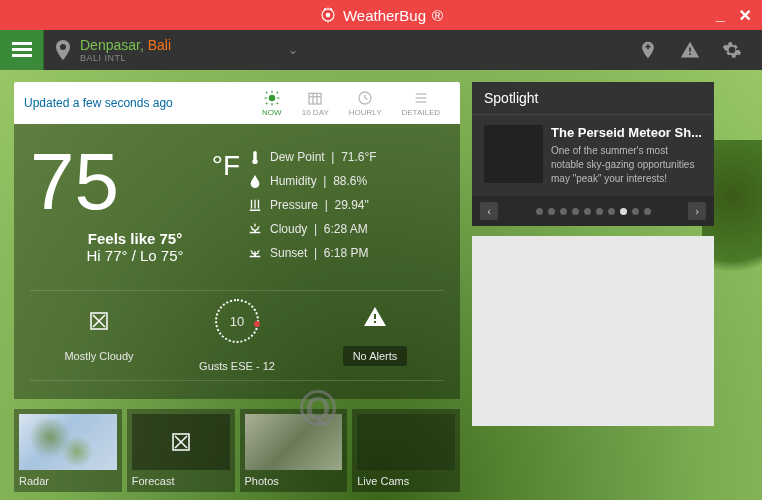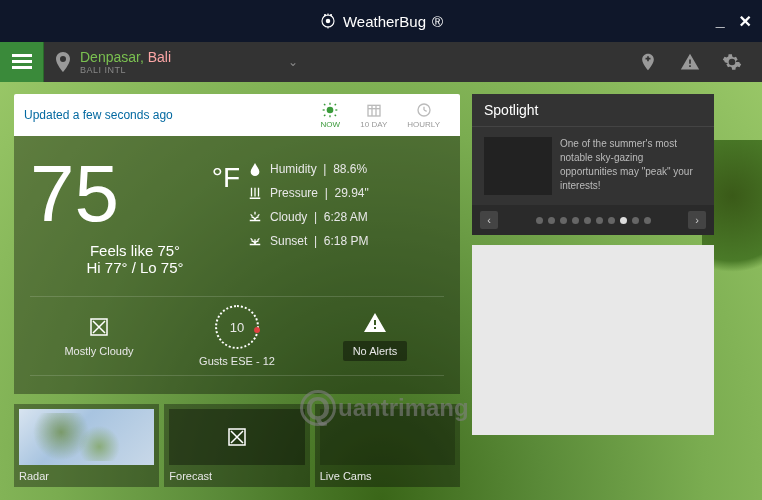--- a/index.html
+++ b/index.html
@@ -1,55 +1,55 @@
 <!DOCTYPE html>
 <html><head>
 <meta charset="utf-8">
 <style>
 *{margin:0;padding:0;box-sizing:border-box;font-family:Arial,Helvetica,sans-serif}
 body{width:762px;height:500px;background:linear-gradient(to bottom,#a8c987 0%,#6b9344 40%,#4a7a28 100%);position:relative;overflow:hidden}
 .bg-sky{position:absolute;top:60px;left:0;right:0;height:120px;background:linear-gradient(to bottom,#c8e0ee 0%,#d4e8d0 100%);z-index:0}
 .bg-grass{position:absolute;top:60px;left:0;right:0;bottom:0;background:radial-gradient(ellipse at 50% 100%,#3a6618 0%,#5a8a38 30%,#7aac50 60%,#9ac868 100%);z-index:0}
 .bg-tree{position:absolute;right:0;top:140px;width:60px;height:160px;background:radial-gradient(circle at 50% 35%,#3a5a18 0%,#4a7a28 60%,transparent 70%);z-index:0}
-.titlebar{height:42px;background:#0f172a;display:flex;align-items:center;justify-content:center;position:relative;z-index:10}
+.titlebar{height:30px;background:#ef4444;display:flex;align-items:center;justify-content:center;position:relative;z-index:10}
 .titlebar .logo{display:flex;align-items:center;gap:6px;color:#fff;font-size:15px}
 .titlebar .logo svg{width:18px;height:18px}
 .titlebar .win-controls{position:absolute;right:10px;display:flex;gap:14px;color:#fff;font-size:16px;font-weight:bold}
 .navbar{height:40px;background:#333;display:flex;align-items:center;position:relative;z-index:10}
 .menu-btn{width:44px;height:40px;background:#3a8a3a;display:flex;align-items:center;justify-content:center;border-right:1px solid #2a6a2a}
 .menu-btn svg{width:20px;height:16px}
 .loc-area{display:flex;align-items:center;padding:0 10px;flex:1}
 .loc-pin{margin-right:8px}
 .loc-text{display:flex;flex-direction:column}
 .loc-city{font-size:14px;color:#7ac050}
-.loc-city .bali{color:#fca5a5}
+.loc-city .bali{color:#f97316}
 .loc-sub{font-size:9px;color:#888;letter-spacing:0.5px}
 .loc-chevron{margin-left:auto;color:#888;font-size:12px;margin-right:330px}
 .nav-icons{display:flex;gap:22px;padding-right:20px;color:#999}
 .nav-icons svg{width:20px;height:20px}
 .content{display:flex;padding:12px 14px;gap:12px;position:relative;z-index:5}
 .left-col{width:446px}
 .tabs{background:#fff;height:42px;border-radius:2px 2px 0 0;display:flex;align-items:center;padding:0 10px}
 .updated{color:#0369a1;font-size:12px;flex:1}
 .tab{display:flex;flex-direction:column;align-items:center;padding:0 10px;color:#999;font-size:8px;gap:2px}
 .tab.active{color:#3a9a3a}
 .tab svg{width:20px;height:16px}
 .main-panel{background:rgba(0,0,0,0.35);padding:18px 16px;color:#fff}
 .temp-row{display:flex}
 .temp-left{width:210px;text-align:center}
 .temp-big{display:flex;justify-content:space-between;align-items:flex-start}
 .temp-num{font-size:80px;font-weight:200;line-height:1}
 .temp-unit{font-size:28px;margin-top:8px;margin-left:4px;font-weight:300}
-.feels{font-size:15px;margin-top:8px;font-weight:400}
+.feels{font-size:15px;margin-top:8px;font-weight:700}
 .hilo{font-size:15px;font-weight:400}
 .details{flex:1;padding-left:8px;padding-top:8px}
 .detail-row{display:flex;align-items:center;gap:8px;margin-bottom:10px;font-size:12px;color:#e8e8e8}
 .detail-row svg{width:14px;height:14px;flex-shrink:0}
 .status-row{display:flex;justify-content:space-around;align-items:center;margin-top:20px;padding:8px 0;border-top:1px solid rgba(255,255,255,0.15);border-bottom:1px solid rgba(255,255,255,0.15)}
-.status-item{display:flex;flex-direction:column;align-items:center;gap:6px;font-size:11px;color:#e8e8e8;width:33%}
+.status-item{display:flex;flex-direction:column;align-items:center;gap:17px;font-size:11px;color:#e8e8e8;width:33%}
 .status-item svg{width:24px;height:24px}
 .wind-dial{width:44px;height:44px;border:2px dotted #fff;border-radius:50%;display:flex;align-items:center;justify-content:center;font-size:13px;position:relative}
 .wind-dial::after{content:'';position:absolute;width:6px;height:6px;background:#e04040;border-radius:50%;right:-3px;top:50%}
 .alert-badge{background:rgba(0,0,0,0.4);padding:4px 10px;border-radius:2px;font-size:11px}
 .thumbs{display:flex;gap:5px;margin-top:10px}
 .thumb{flex:1;background:rgba(0,0,0,0.35);padding:5px}
 .thumb-img{width:100%;height:56px;background:#567;display:flex;align-items:center;justify-content:center}
 .thumb-img.radar{background:linear-gradient(135deg,#d8e4f0 0%,#a8c4e0 40%,#c8d8e8 100%);position:relative}
 .thumb-img.radar::before{content:'';position:absolute;inset:4px;background:radial-gradient(circle at 30% 40%,#7a9a6a 0%,transparent 30%),radial-gradient(circle at 60% 70%,#8aac7a 0%,transparent 25%)}
 .thumb-img.forecast{background:rgba(0,0,0,0.35)}
@@ -160,35 +160,50 @@
         <span>10 DAY</span>
       </div>
       <div class="tab">
         <svg viewBox="0 0 24 24" fill="none" stroke="#bbb" stroke-width="2">
             <circle cx="12" cy="12" r="9"></circle>
             <line x1="12" y1="12" x2="12" y2="7"></line>
             <line x1="12" y1="12" x2="16" y2="14"></line>
           </svg>
         <span>HOURLY</span>
       </div>
+      <div class="tab">
+        <svg viewBox="0 0 24 24" fill="none" stroke="#bbb" stroke-width="2">
+            <line x1="4" y1="6" x2="20" y2="6"></line>
+            <line x1="4" y1="12" x2="20" y2="12"></line>
+            <line x1="4" y1="18" x2="20" y2="18"></line>
+          </svg>
+        <span>DETAILED</span>
+      </div>
     </div>
 
     <div class="main-panel">
       <div class="temp-row">
         <div class="temp-left">
           <div class="temp-big">
             <span class="temp-num">75</span>
             <span class="temp-unit">°F</span>
           </div>
           <div class="feels">Feels like 75°</div>
           <div class="hilo">Hi 77° / Lo 75°</div>
         </div>
         <div class="details">
           <div class="detail-row">
               <svg viewBox="0 0 16 16" fill="#fff">
+                <rect x="6" y="1" width="4" height="10" rx="2"></rect>
+                <circle cx="8" cy="13" r="3"></circle>
+              </svg>
+              <span><span>Dew Point</span> &nbsp;|&nbsp; <span>71.6°F</span></span>
+            </div>
+          <div class="detail-row">
+              <svg viewBox="0 0 16 16" fill="#fff">
                 <path d="M8 1C6 5 3 8 3 11a5 5 0 0010 0c0-3-3-6-5-10z"></path>
               </svg>
               <span><span>Humidity</span> &nbsp;|&nbsp; <span>88.6%</span></span>
             </div>
           <div class="detail-row">
               <svg viewBox="0 0 16 16" fill="none" stroke="#fff" stroke-width="1.5">
                 <path d="M4 2l0 10M8 2l0 10M12 2l0 10M2 14l12 0"></path>
               </svg>
               <span><span>Pressure</span> &nbsp;|&nbsp; <span>29.94"</span></span>
             </div>
@@ -238,32 +253,37 @@
       <div class="thumb">
         <div class="thumb-img forecast">
             <svg width="24" height="24" viewBox="0 0 24 24" fill="none" stroke="#fff" stroke-width="1.5">
               <rect x="4" y="4" width="16" height="16"></rect>
               <path d="M6 6l12 12M18 6L6 18"></path>
             </svg>
           </div>
         <div class="thumb-label">Forecast</div>
       </div>
       <div class="thumb">
+        <div class="thumb-img photos"></div>
+        <div class="thumb-label">Photos</div>
+      </div>
+      <div class="thumb">
         <div class="thumb-img cams"></div>
         <div class="thumb-label">Live Cams</div>
       </div>
     </div>
   </div>
 
   <div class="right-col">
     <div class="spotlight">
       <div class="spot-header">Spotlight</div>
       <div class="spot-body">
         <div class="spot-img"></div>
         <div class="spot-text">
+          <div class="spot-title">The Perseid Meteor Sh...</div>
           <div class="spot-desc">One of the summer's most notable sky-gazing opportunities may "peak" your interests!</div>
         </div>
       </div>
       <div class="spot-nav">
         <div class="spot-arrow">‹</div>
         <div class="dots" id="spot-dots">
             <div class="dot"></div>
             <div class="dot"></div>
             <div class="dot"></div>
             <div class="dot"></div>
@@ -276,14 +296,13 @@
           </div>
         <div class="spot-arrow">›</div>
       </div>
     </div>
     <div class="ad-box"></div>
   </div>
 </div>
 
 <div class="watermark">
     <span class="q">Q</span>
-    <span>uantrimang</span>
   </div>
 
 </body></html>

